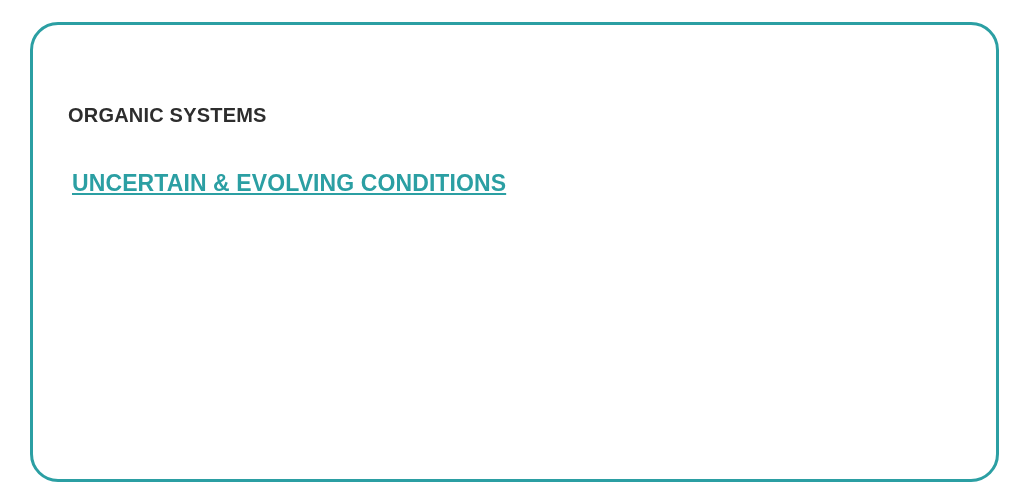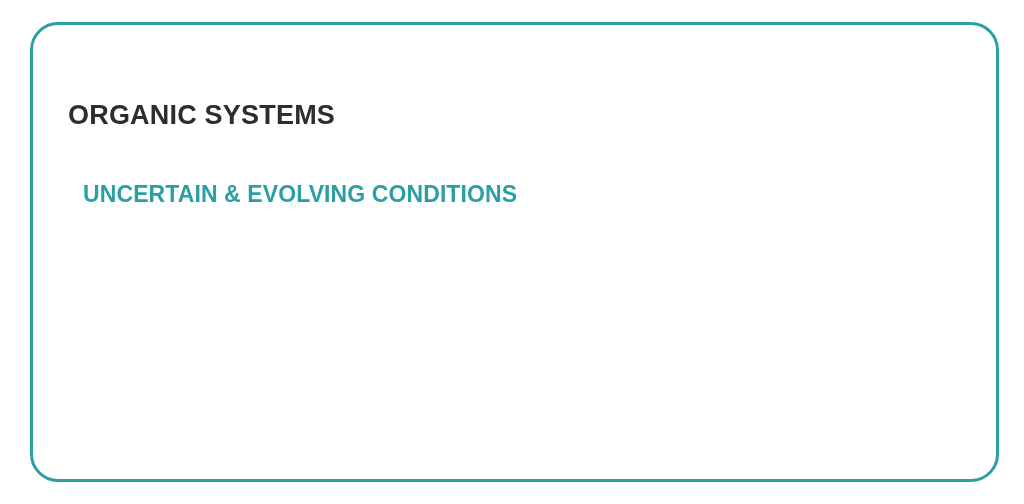--- a/index.html
+++ b/index.html
@@ -33,40 +33,41 @@
     border-radius: 28px;
     background: #ffffff;
   }
 
   
   .card-title {
     position: absolute;
     left: 35px;
     top: 73px;
     margin: 0;
-    font-size: 27px;
+    font-size: 20px;
     font-weight: 700;
     letter-spacing: 0.2px;
     color: #2d2d2d;
     line-height: 34px;
     white-space: nowrap;
   }
 
   
   .card-subtitle {
     position: absolute;
     left: 35px;
     top: 140px;
-    margin: 15px;
+    margin: 4px;
     font-size: 23px;
     font-weight: 600;
     letter-spacing: 0.1px;
     color: #2b9fa3;
     line-height: 28px;
     white-space: nowrap;
+    text-decoration: underline;
   }
 
   
   .card-text {
     position: absolute;
     left: 35px;
     top: 186px;
     margin: 0;
     width: 800px;
     font-size: 48px;

